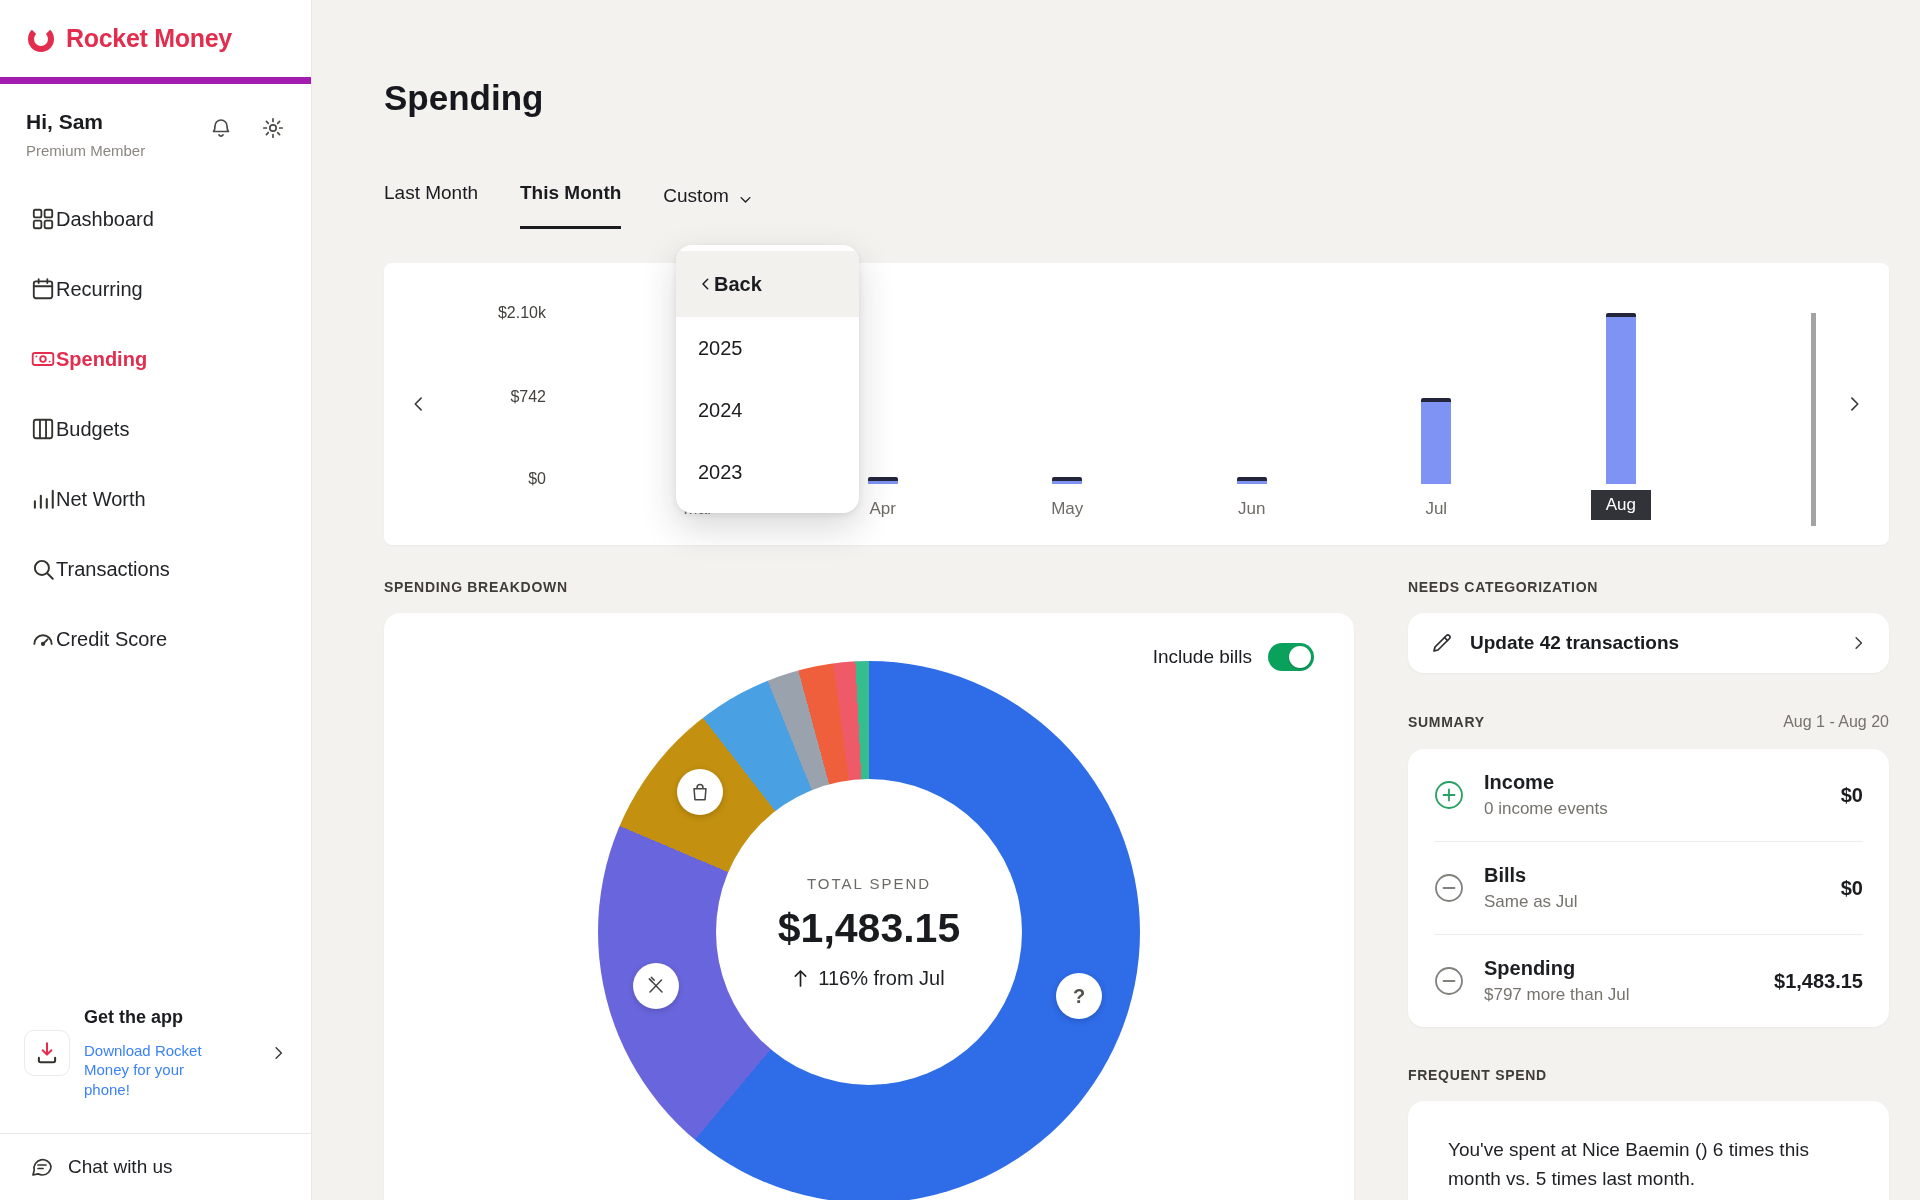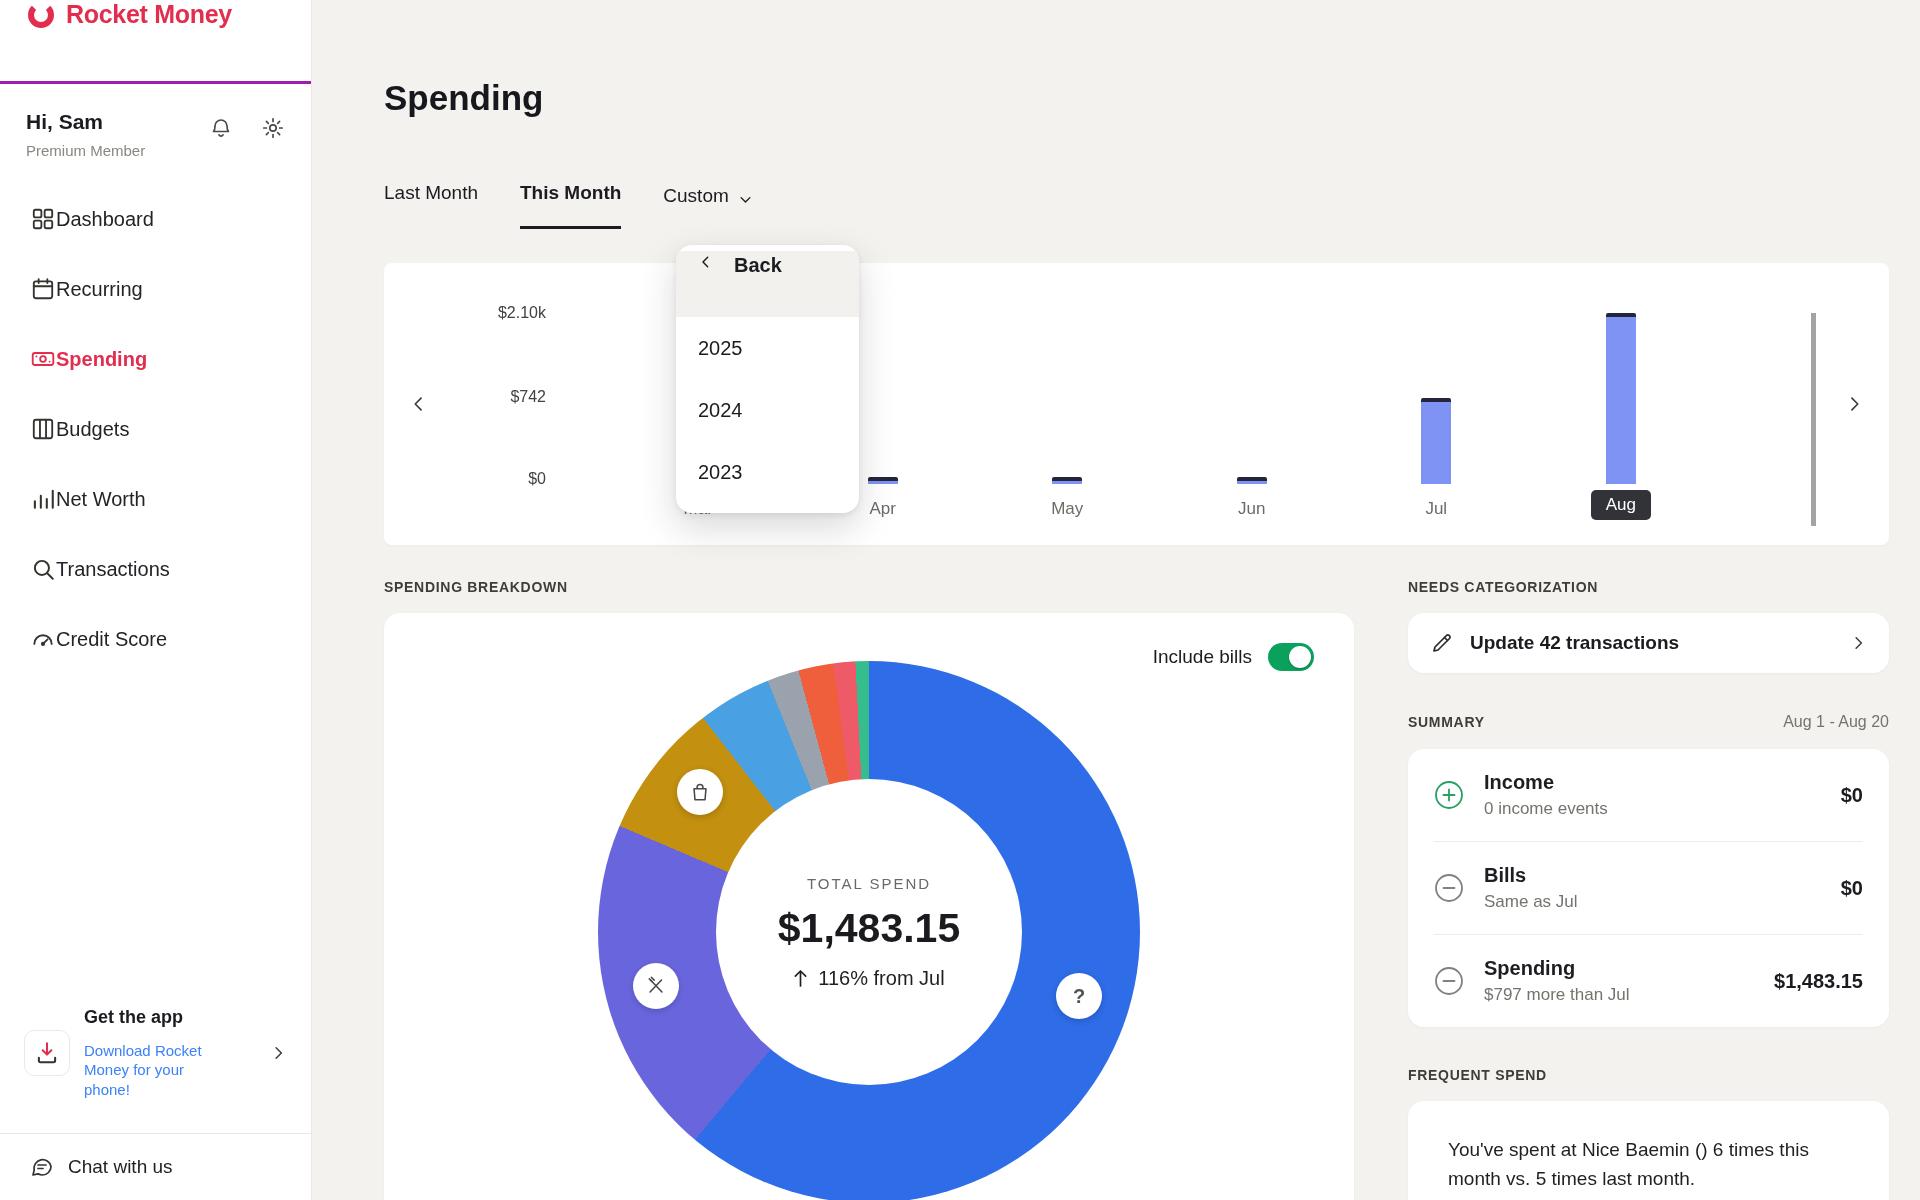--- a/index.html
+++ b/index.html
@@ -2,21 +2,21 @@
 <html><head>
 <meta charset="utf-8">
 <style>
   *{margin:0;padding:0;box-sizing:border-box}
   html,body{width:1920px;height:1200px;overflow:hidden}
   body{font-family:"Liberation Sans","DejaVu Sans",sans-serif;background:#f4f2ef;color:#1c1d22;display:flex}
   svg{display:block}
 
   
   .sidebar{width:312px;min-width:312px;height:1200px;background:#fff;border-right:1px solid #eae8e4;display:flex;flex-direction:column}
-  .logo-row{height:84px;display:flex;align-items:flex-start;gap:10px;padding:0 26px;border-bottom:3px solid #a21caf;cursor:pointer}
+  .logo-row{height:84px;display:flex;align-items:center;gap:10px;padding:0 26px;border-bottom:7px solid #a21caf;cursor:pointer}
   .logo-text{font-size:25px;font-weight:800;color:#e22d4e;letter-spacing:-0.3px}
   .user-row{padding:26px 26px 0 26px;display:flex;justify-content:space-between}
   .greeting{font-size:21px;font-weight:700;color:#1b1c20}
   .membership{font-size:15px;color:#8a8680;margin-top:8px}
   .user-icons{display:flex;gap:28px;color:#4c4a47;padding-top:6px}
   .icon-btn{cursor:pointer}
   .nav{padding-top:25px}
   .nav-item{height:70px;display:flex;align-items:center;padding:0 30px;font-size:20px;color:#232428;cursor:pointer}
   .nav-item .nav-icon{color:#33342f;display:flex}
   .nav-item.active{color:#e22d4e;font-weight:700}
@@ -44,25 +44,25 @@
   .chev-nav{position:absolute;top:122px;width:38px;height:38px;background:none;border:none;color:#3e3e3c;cursor:pointer;display:flex;align-items:center;justify-content:center}
   .chev-nav.left{left:16px}
   .chev-nav.right{right:16px}
   .axis{position:absolute;left:0;top:0;width:162px;height:100%}
   .ytick{position:absolute;right:0;font-size:16px;color:#44423f}
   .plot{position:absolute;left:162px;top:50px;width:1270px;height:213px;display:flex;padding:0 98px 0 60px;border-right:5px solid #a3a3a3}
   .bar-col{flex:1;display:flex;flex-direction:column;align-items:center}
   .bar-slot{height:171px;display:flex;align-items:flex-end}
   .bar{width:30px;border-radius:2px 2px 0 0}
   .x-label{margin-top:10px;font-size:17px;color:#6e6b66;padding:5px 0}
-  .x-label.highlight{background:#323338;color:#fff;padding:5px 15px;border-radius:5px;margin-top:6px}
+  .x-label.highlight{background:#323338;color:#fff;padding:5px 15px;border-radius:0;margin-top:6px}
 
   
   .year-dropdown{position:absolute;left:364px;top:245px;width:183px;background:#fff;border-radius:16px;box-shadow:0 14px 36px rgba(40,40,40,.18),0 2px 6px rgba(0,0,0,.08);z-index:20;overflow:hidden;padding:6px 0 10px 0}
-  .dd-back{height:66px;background:#f3f1ee;display:flex;gap:20px;padding:3px 22px;font-size:20px;font-weight:600;color:#1b1c20;cursor:pointer}
+  .dd-back{height:66px;background:#f3f1ee;display:flex;align-items:center;padding:16px 22px;font-size:20px;font-weight:600;color:#1b1c20;cursor:pointer}
   .dd-option{height:62px;display:flex;align-items:center;padding:0 22px;font-size:20px;color:#1b1c20;cursor:pointer}
 
   
   .lower{display:flex;gap:54px;margin-top:34px}
   .col-left{width:970px}
   .col-right{flex:1}
   .section-label{font-size:14px;font-weight:700;letter-spacing:.7px;color:#3f3d39;margin-bottom:18px}
   .card{background:#fff;border-radius:16px;box-shadow:0 1px 3px rgba(0,0,0,.04)}
 
   

